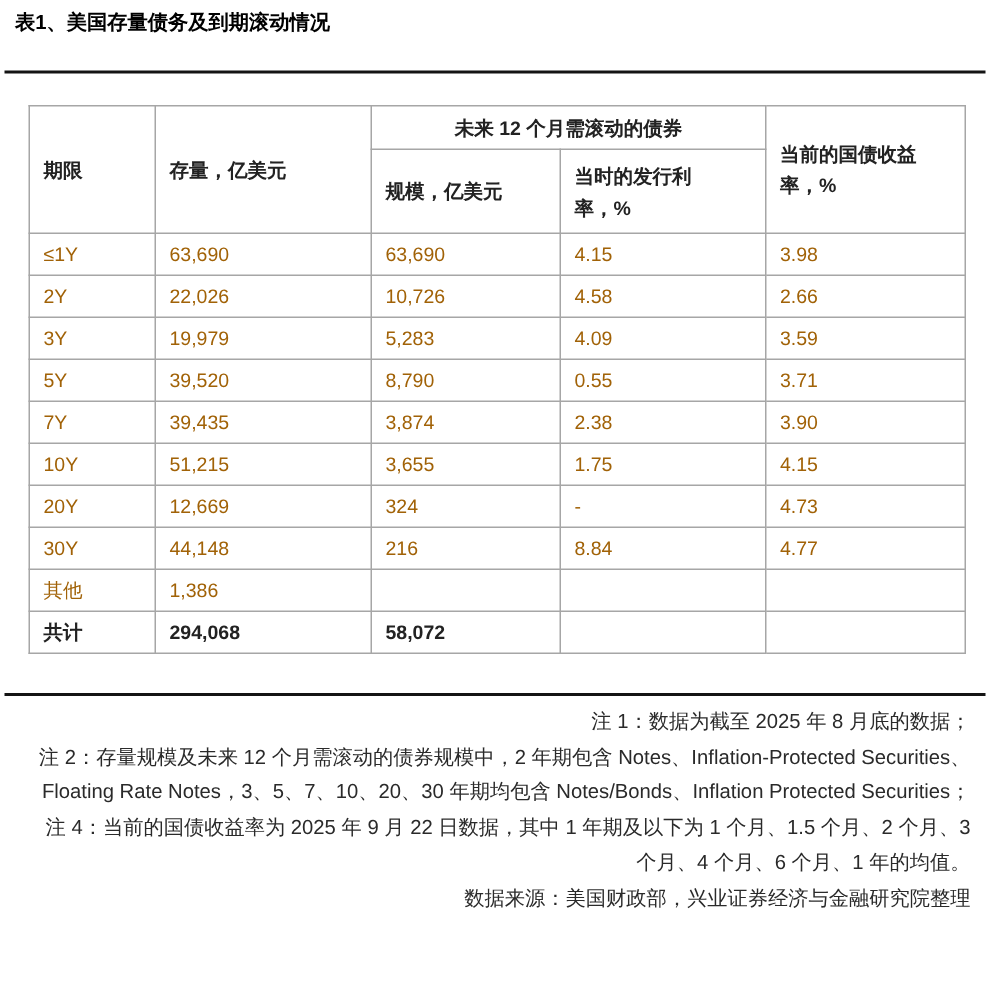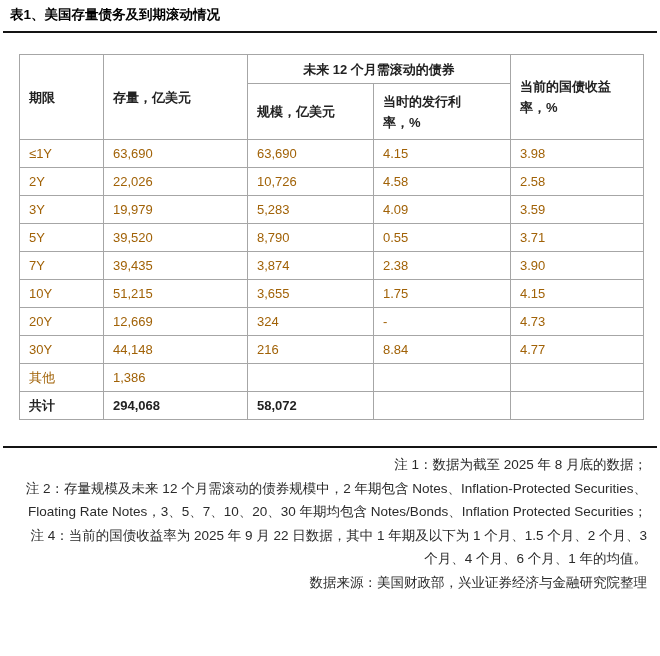--- a/index.html
+++ b/index.html
@@ -9,21 +9,21 @@
     width: 660px; height: 656px;
     font-family: "Liberation Sans", sans-serif;
     color: #303030;
     overflow: hidden;
   }
   .page { width: 660px; height: 656px; }
 
   
   .title-block {
     margin: 0 3px;
-    padding: 6px 10px 8px 7px;
+    padding: 6px 10px 24px 7px;
     border-bottom: 2.5px solid #141414;
   }
   .title-block h1 {
     margin: 0;
     font-size: 13.5px;
     line-height: 17px;
     font-weight: bold;
     color: #000000;
   }
 
@@ -106,21 +106,21 @@
         <td>63,690</td>
         <td>63,690</td>
         <td>4.15</td>
         <td>3.98</td>
       </tr>
       <tr>
         <td>2Y</td>
         <td>22,026</td>
         <td>10,726</td>
         <td>4.58</td>
-        <td>2.58</td>
+        <td>2.66</td>
       </tr>
       <tr>
         <td>3Y</td>
         <td>19,979</td>
         <td>5,283</td>
         <td>4.09</td>
         <td>3.59</td>
       </tr>
       <tr>
         <td>5Y</td>

